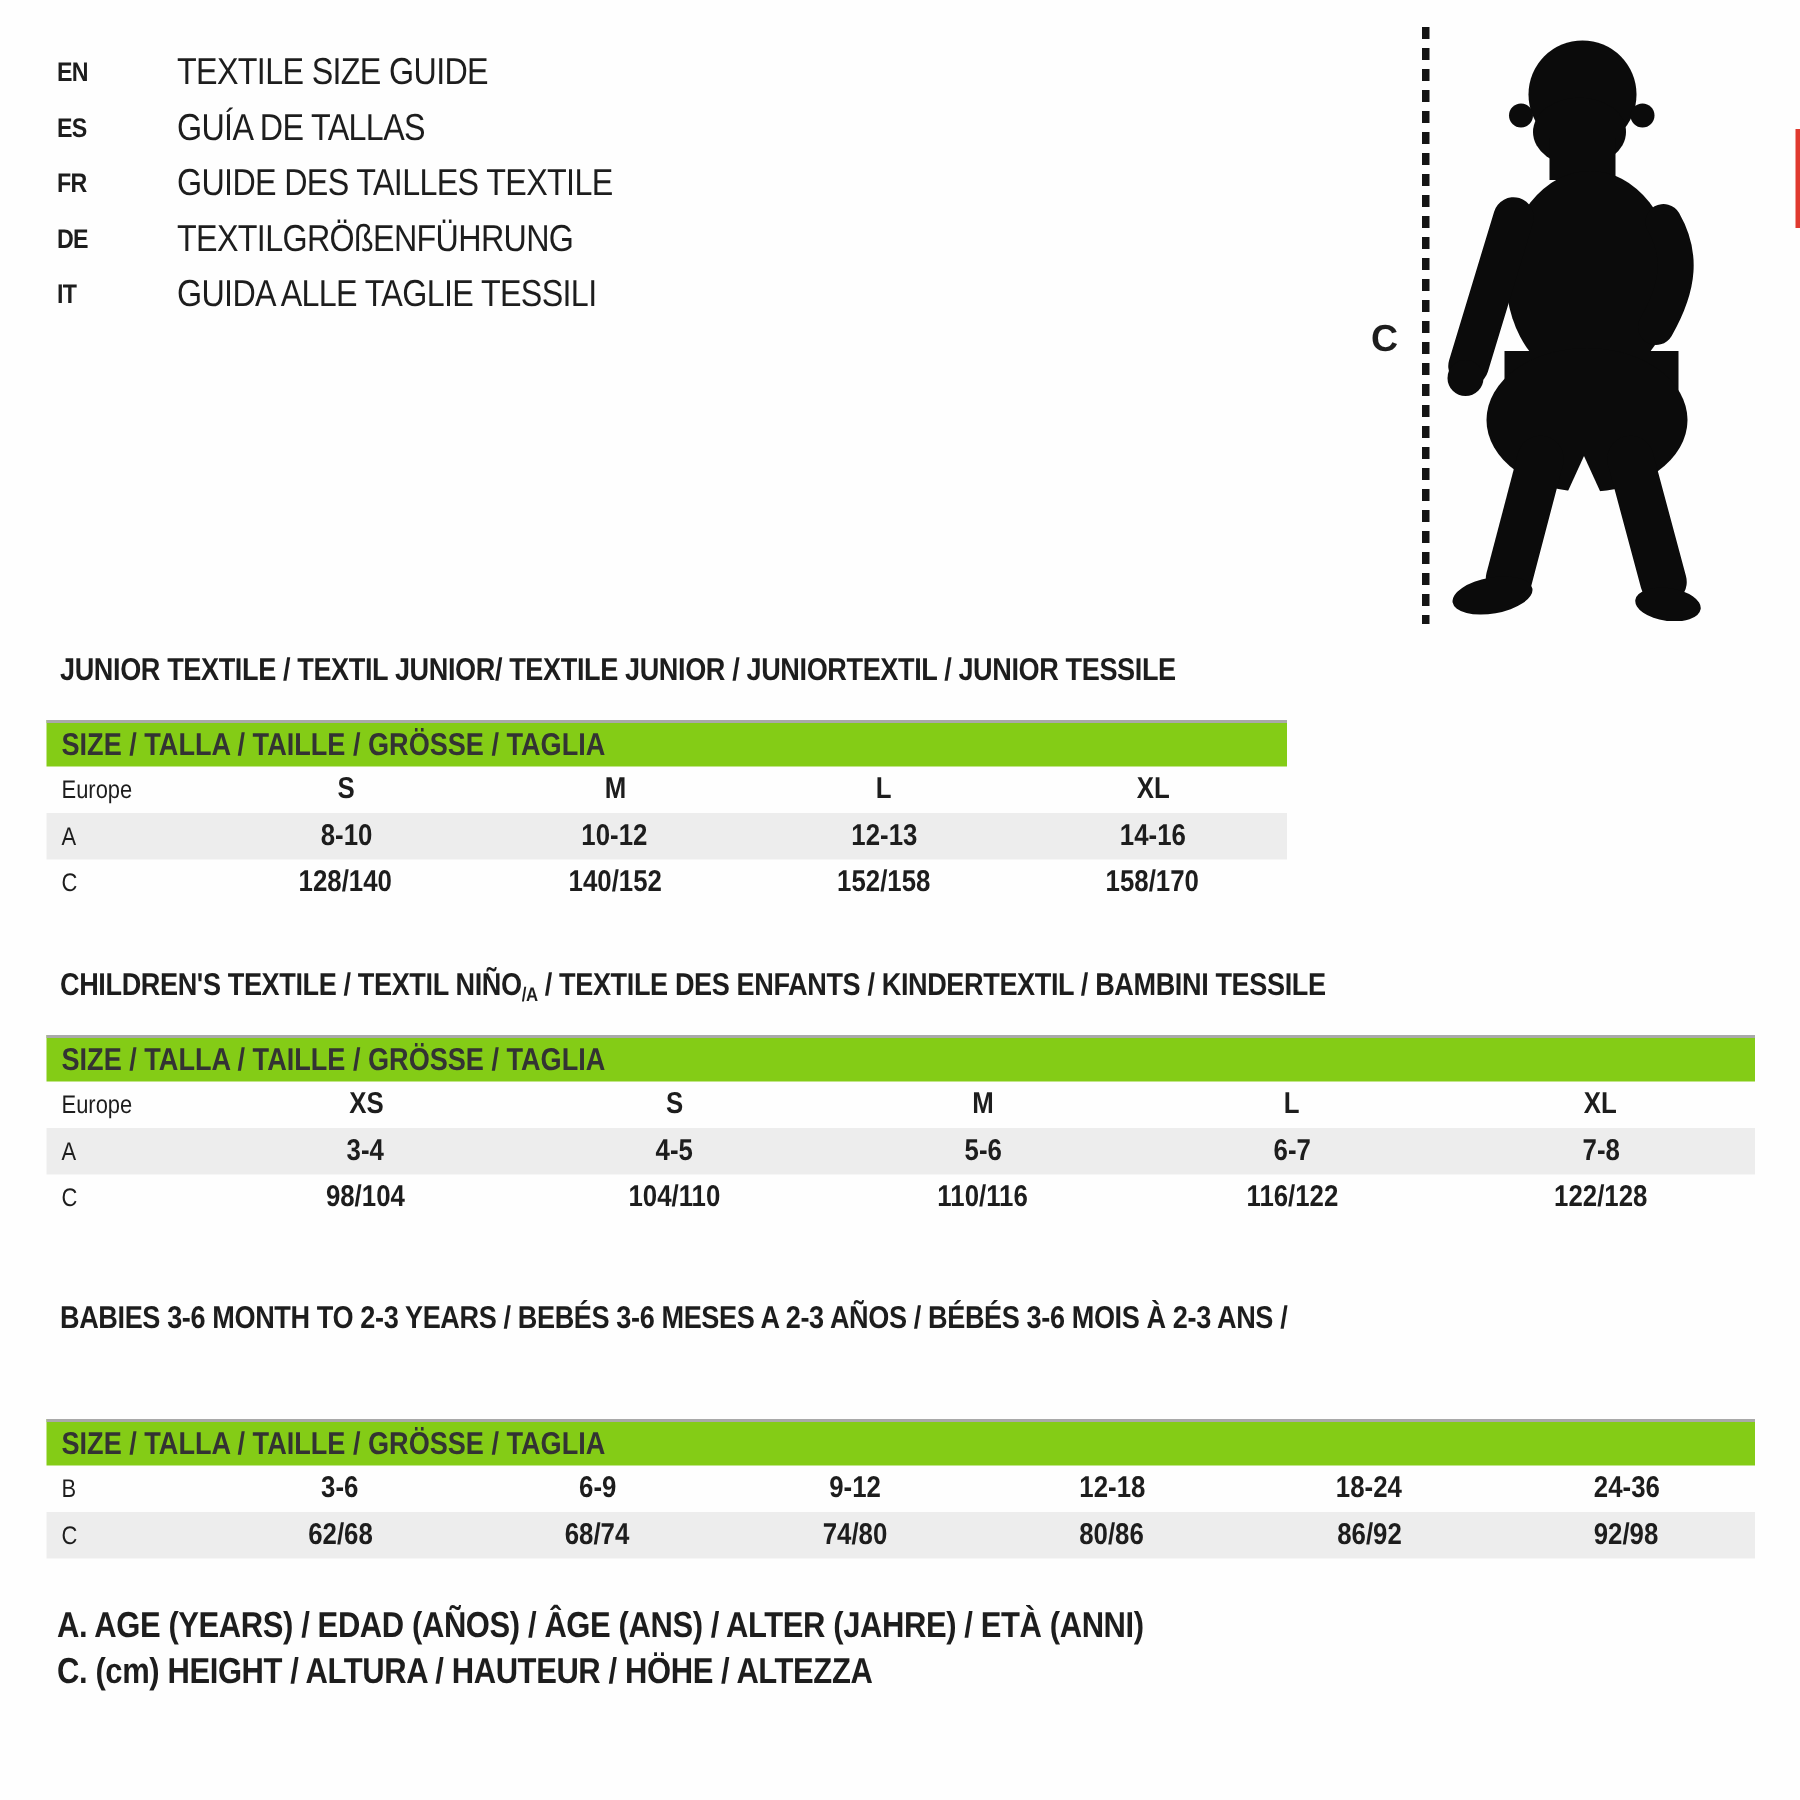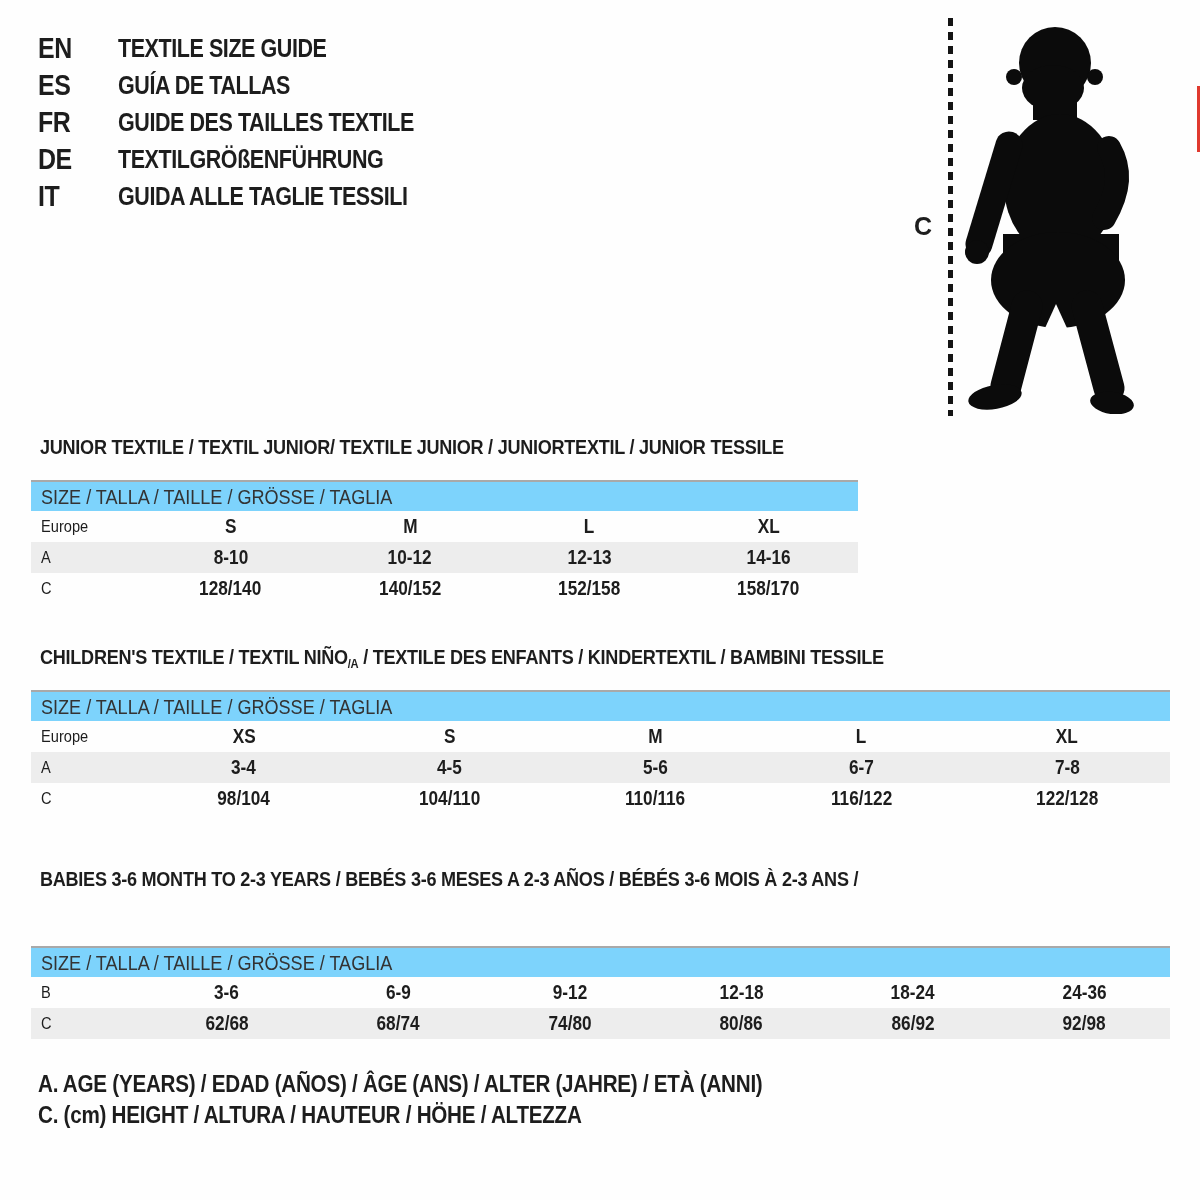--- a/index.html
+++ b/index.html
@@ -10,41 +10,41 @@
   }
   .page{position:absolute;inset:0;}
 
   
   .cx{display:inline-block;transform:scaleX(0.86);transform-origin:left center;white-space:nowrap;}
   .cxc{display:inline-block;transform:scaleX(0.86);transform-origin:center center;white-space:nowrap;}
 
   
   .langs{position:absolute;left:38px;top:30px;}
   .lang-row{display:flex;height:37px;align-items:center;}
-  .lang-code{width:80px;font-size:29px;font-weight:800;letter-spacing:-0.5px;}
-  .lang-label{font-size:25px;font-weight:700;letter-spacing:-0.5px;}
+  .lang-code{width:80px;font-size:18px;font-weight:800;letter-spacing:-0.5px;}
+  .lang-label{font-size:25px;font-weight:400;letter-spacing:-0.5px;}
 
   
   .measure-line{
     position:absolute;left:948px;top:18px;width:5px;height:398px;
     background:repeating-linear-gradient(to bottom,#141414 0 8px,transparent 8px 14px);
   }
   .c-label{position:absolute;left:906px;top:212px;width:34px;text-align:center;
     font-size:25px;font-weight:800;}
   .silhouette{position:absolute;left:963px;top:14px;}
 
   
   section{position:absolute;left:31px;}
   .sec-title{margin:0;padding-left:9px;font-size:21px;font-weight:800;line-height:30px;letter-spacing:-0.3px;}
   .sec-title .sub{font-size:0.62em;position:relative;top:0.28em;font-weight:800;}
   .size-bar{
     position:absolute;left:0;width:100%;height:31px;
-    background:#7dd3fc;border-top:2px solid #a9a9a9;box-sizing:border-box;
+    background:#84cc16;border-top:2px solid #a9a9a9;box-sizing:border-box;
     display:flex;align-items:center;padding-left:10px;
-    font-size:21px;font-weight:400;color:#333;
+    font-size:21px;font-weight:700;color:#333;
   }
   .rows{position:absolute;left:0;width:100%;}
   .trow{display:flex;height:31px;align-items:center;}
   .trow.shaded{background:#ededed;}
   .tlabel{flex:0 0 100px;padding-left:10px;font-size:17px;font-weight:500;}
   .tcell{flex:1;text-align:center;font-size:20px;font-weight:600;}
 
   
   .legend{position:absolute;left:38px;top:1068px;}
   .legend-line{height:31px;display:flex;align-items:center;font-size:24px;font-weight:800;letter-spacing:-0.3px;}

